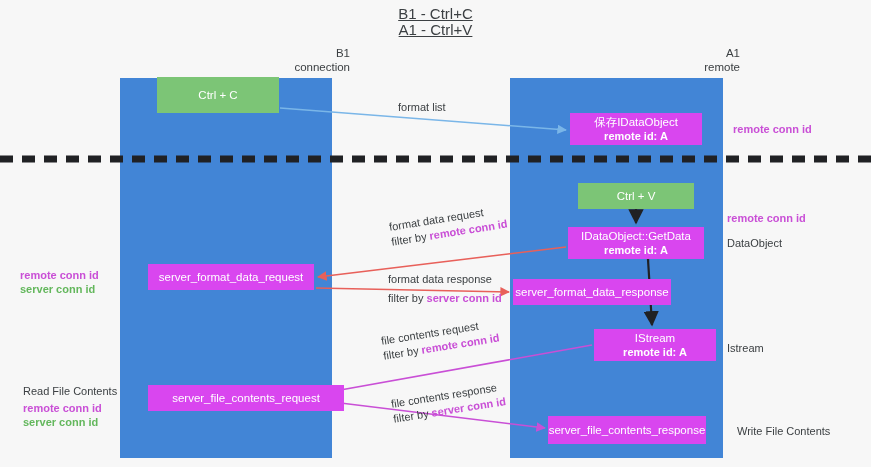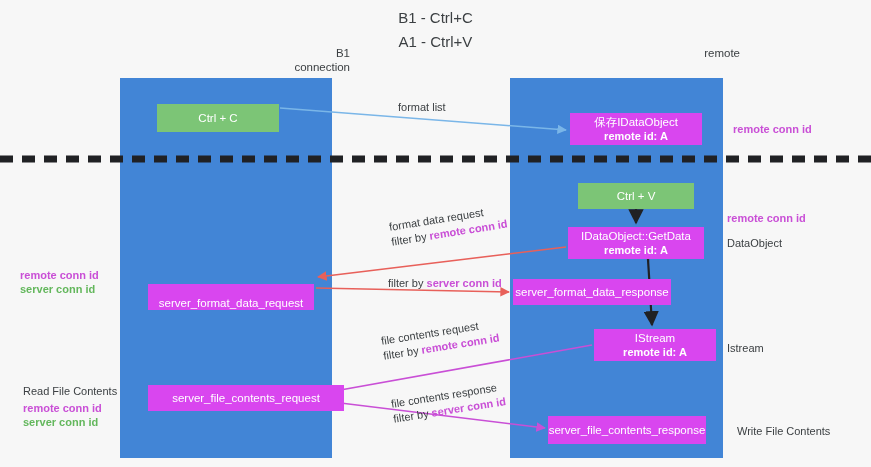--- a/index.html
+++ b/index.html
@@ -21,23 +21,24 @@
     width: 871px;
     height: 467px;
   }
   .abs { position: absolute; }
 
   
   #title {
     left: 0; top: 6px; width: 871px;
     text-align: center;
     font-size: 15px;
-    line-height: 24px;
+    line-height: 16px;
     color: #3c4043;
     white-space: pre;
+    text-decoration: underline;
   }
 
   
   .col-header {
     text-align: right;
     font-size: 11.5px;
     line-height: 14px;
     color: #3c4043;
   }
   #hdr-b1 { left: 120px; top: 46px; width: 230px; }
@@ -53,25 +54,25 @@
     text-align: center;
     color: #ffffff;
     font-size: 11.5px;
     line-height: 14px;
     z-index: 5;
   }
   .node .l2 { font-size: 11px; font-weight: bold; }
   .green { background: #7cc576; }
   .orange { background: #d946ef; }
 
-  #n-ctrlc    { left: 157px; top: 104px;  width: 122px; height: 28px; }
+  #n-ctrlc    { left: 157px; top: 77px;  width: 122px; height: 36px; }
   #n-idataobj { left: 570px; top: 113px; width: 132px; height: 32px; }
   #n-ctrlv    { left: 578px; top: 172px; width: 116px; height: 26px; margin-top: 11px; }
   #n-getdata  { left: 568px; top: 227px; width: 136px; height: 32px; }
-  #n-sfdreq   { left: 148px; top: 284px; width: 166px; height: 26px; justify-content: flex-end; }
+  #n-sfdreq   { left: 148px; top: 264px; width: 166px; height: 26px; }
   #n-sfdresp  { left: 513px; top: 279px; width: 158px; height: 26px; }
   #n-istream  { left: 594px; top: 329px; width: 122px; height: 32px; }
   #n-sfcreq   { left: 148px; top: 385px; width: 196px; height: 26px; }
   #n-sfcresp  { left: 548px; top: 416px; width: 158px; height: 28px; }
 
   
   .edge-label {
     font-size: 11px;
     line-height: 15px;
     color: #3c4043;
@@ -147,20 +148,21 @@
 </svg>
 
 <div class="abs" id="title">B1 - Ctrl+C
 A1 - Ctrl+V</div>
 
 <div class="abs col-header" id="hdr-b1">
   <div>B1</div>
   <div>connection</div>
 </div>
 <div class="abs col-header" id="hdr-a1">
+  <div>A1</div>
   <div>remote</div>
 </div>
 
 <div class="abs node green" id="n-ctrlc">
   <div>Ctrl + C</div>
 </div>
 
 <div class="abs node orange" id="n-idataobj">
   <div>保存IDataObject</div>
   <div class="l2">remote id: A</div>
@@ -201,20 +203,21 @@
 </div>
 
 <div class="abs edge-label tilted" id="lbl-fdreq">
   <div>format data request</div>
   <div>
     <span>filter by </span><span class="hl-remote">remote conn id</span>
   </div>
 </div>
 
 <div class="abs edge-label" id="lbl-fdresp">
+  <div>format data response</div>
   <div style="margin-top:4px">
     <span>filter by </span><span class="hl-server">server conn id</span>
   </div>
 </div>
 
 <div class="abs edge-label tilted" id="lbl-fcreq">
   <div>file contents request</div>
   <div>
     <span>filter by </span><span class="hl-remote">remote conn id</span>
   </div>

